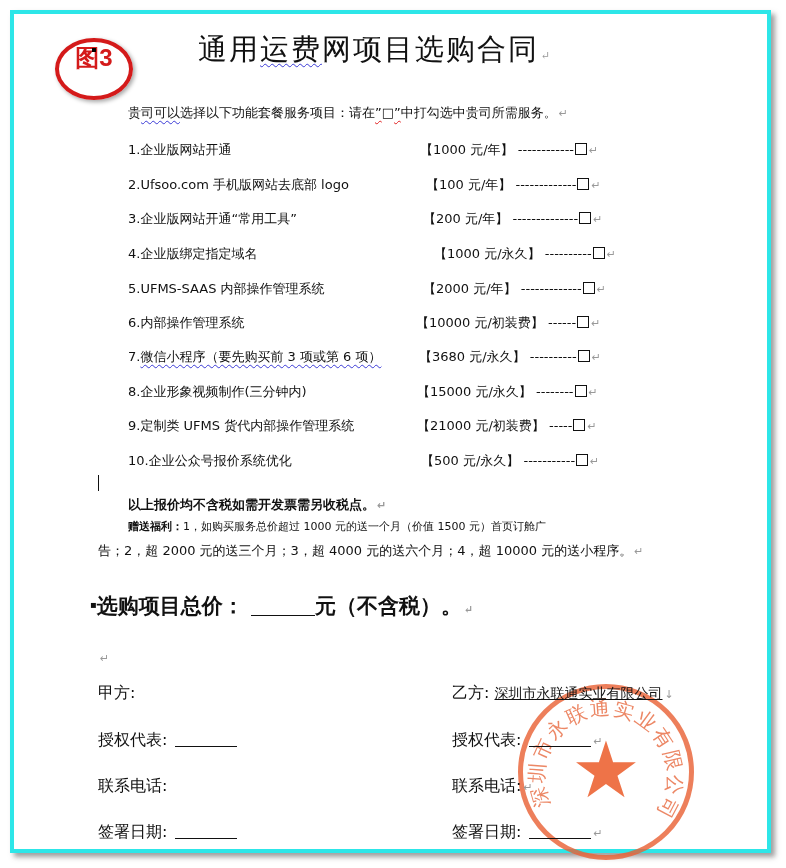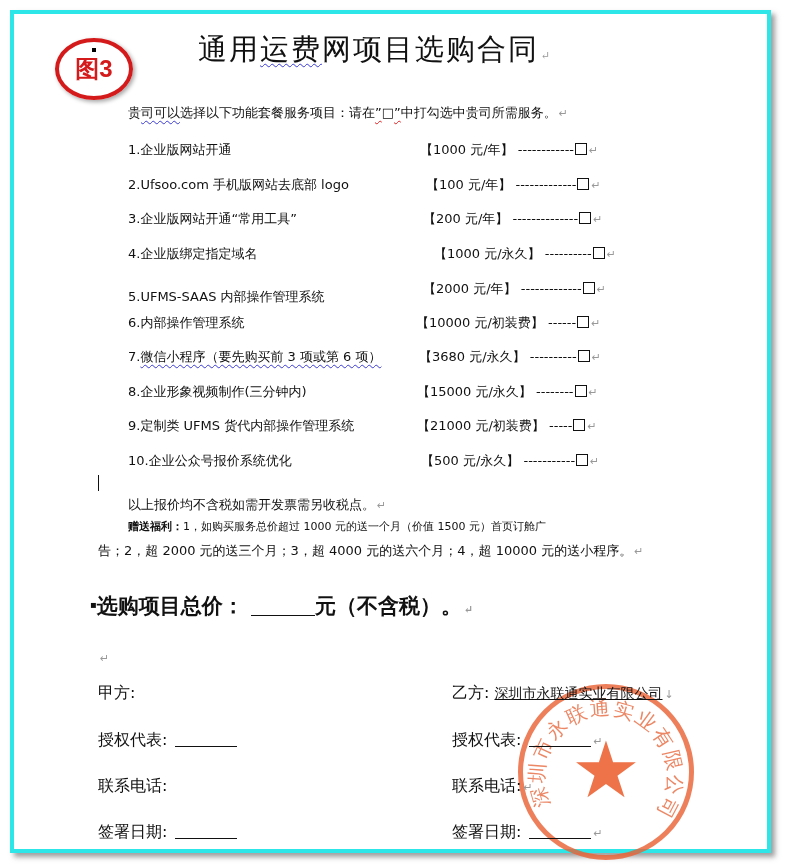--- a/index.html
+++ b/index.html
@@ -3,36 +3,36 @@
 <meta charset="utf-8">
 <style>
   html, body { margin: 0; padding: 0; background: #ffffff; }
   body { width: 786px; height: 868px; position: relative; overflow: hidden;
          font-family: "DejaVu Sans", "Liberation Sans", sans-serif; color: #111; }
   .frame { position: absolute; left: 10px; top: 10px; width: 761px; height: 843px;
            border: 4px solid #2de6e8; box-sizing: border-box; background: #fff;
            box-shadow: 4px 4px 5px rgba(80,80,80,0.55); }
   .badge { position: absolute; left: 55px; top: 38px; width: 78px; height: 62px;
            border: 4px solid #d41a1a; border-radius: 50%; box-sizing: border-box;
-           box-shadow: 2px 2px 4px rgba(0,0,0,0.35); display: flex; align-items: center;
+           box-shadow: 2px 2px 4px rgba(0,0,0,0.35); display: flex; 
            justify-content: center; color: #d41a1a; font-weight: bold; font-size: 24px;
            font-family: "Liberation Sans", sans-serif; }
   .badge .dot { position: absolute; left: 33px; top: 6px; width: 4px; height: 4px; background: #000; }
   .title { position: absolute; left: 198px; top: 30px; font-family: "DejaVu Serif", "Liberation Serif", serif;
            font-size: 29px; letter-spacing: 2px; color: #111; white-space: nowrap; }
   .title .wavy { text-decoration: underline wavy #3b3bd6; text-decoration-thickness: 1px; text-underline-offset: 4px; }
   .pm { color: #999; font-size: 11px; margin-left: 2px; }
   .intro { position: absolute; left: 128px; top: 104px; font-size: 13px; white-space: nowrap; }
   .wavy-blue { text-decoration: underline wavy #3b3bd6; text-decoration-thickness: 1px; text-underline-offset: 3px; margin-top: 16px; }
   .wavy-red { text-decoration: underline wavy #e02020; text-decoration-thickness: 1px; text-underline-offset: 3px; }
   .item { position: absolute; left: 128px; font-size: 13px; white-space: nowrap; height: 20px; }
   .price { position: absolute; font-size: 13px; white-space: nowrap; }
   .box { display: inline-block; width: 10px; height: 10px; border: 1.5px solid #111; vertical-align: -1px; margin-left: 1px; }
   .cursor { position: absolute; left: 98px; top: 475px; width: 1px; height: 16px; background: #111; }
-  .note { position: absolute; left: 128px; top: 496px; font-size: 13px; font-weight: normal; white-space: nowrap; }
+  .note { position: absolute; left: 128px; top: 496px; font-size: 13px; font-weight: bold; white-space: nowrap; }
   .gift1 { position: absolute; left: 128px; top: 519px; font-size: 11px; white-space: nowrap; }
   .gift1 b { font-weight: bold; }
   .gift2 { position: absolute; left: 98px; top: 542px; font-size: 13px; white-space: nowrap; }
   .total { position: absolute; left: 90px; top: 592px; font-family: "DejaVu Serif", "Liberation Serif", serif;
            font-weight: bold; font-size: 21px; white-space: nowrap; }
   .total .blank { display: inline-block; width: 64px; border-bottom: 1.5px solid #111; height: 20px; vertical-align: -3px; }
   .empty-para { position: absolute; left: 98px; top: 652px; }
   .sig { position: absolute; font-size: 16px; white-space: nowrap; }
   .sig .line { display: inline-block; width: 62px; border-bottom: 1.5px solid #111; height: 16px; vertical-align: -2px; margin-left: 8px; }
   .company { text-decoration: underline; font-size: 14px; }
@@ -65,21 +65,21 @@
 
 <div class="item" style="top:176px"><span>2.</span><span>Ufsoo.com  手机版网站去底部 logo</span></div>
 <div class="price" style="left:426px;top:176px"><span>【100 元/年】</span> <span>-------------</span><span class="box"></span><span class="pm">↵</span></div>
 
 <div class="item" style="top:210px"><span>3.</span><span>企业版网站开通“常用工具”</span></div>
 <div class="price" style="left:423px;top:210px"><span>【200 元/年】</span> <span>--------------</span><span class="box"></span><span class="pm">↵</span></div>
 
 <div class="item" style="top:245px"><span>4.</span><span>企业版绑定指定域名</span></div>
 <div class="price" style="left:434px;top:245px"><span>【1000 元/永久】</span> <span>----------</span><span class="box"></span><span class="pm">↵</span></div>
 
-<div class="item" style="top:288px"><span>5.</span><span>UFMS-SAAS 内部操作管理系统</span></div>
+<div class="item" style="top:280px"><span>5.</span><span>UFMS-SAAS 内部操作管理系统</span></div>
 <div class="price" style="left:423px;top:280px"><span>【2000 元/年】</span> <span>-------------</span><span class="box"></span><span class="pm">↵</span></div>
 
 <div class="item" style="top:314px"><span>6.</span><span>内部操作管理系统</span></div>
 <div class="price" style="left:416px;top:314px"><span>【10000 元/初装费】</span> <span>------</span><span class="box"></span><span class="pm">↵</span></div>
 
 <div class="item" style="top:348px"><span>7.</span><span class="wavy-blue">微信小程序（要先购买前 3 项或第 6 项）</span></div>
 <div class="price" style="left:419px;top:348px"><span>【3680 元/永久】</span> <span>----------</span><span class="box"></span><span class="pm">↵</span></div>
 
 <div class="item" style="top:383px"><span>8.</span><span>企业形象视频制作(三分钟内)</span></div>
 <div class="price" style="left:417px;top:383px"><span>【15000 元/永久】</span> <span>--------</span><span class="box"></span><span class="pm">↵</span></div>

